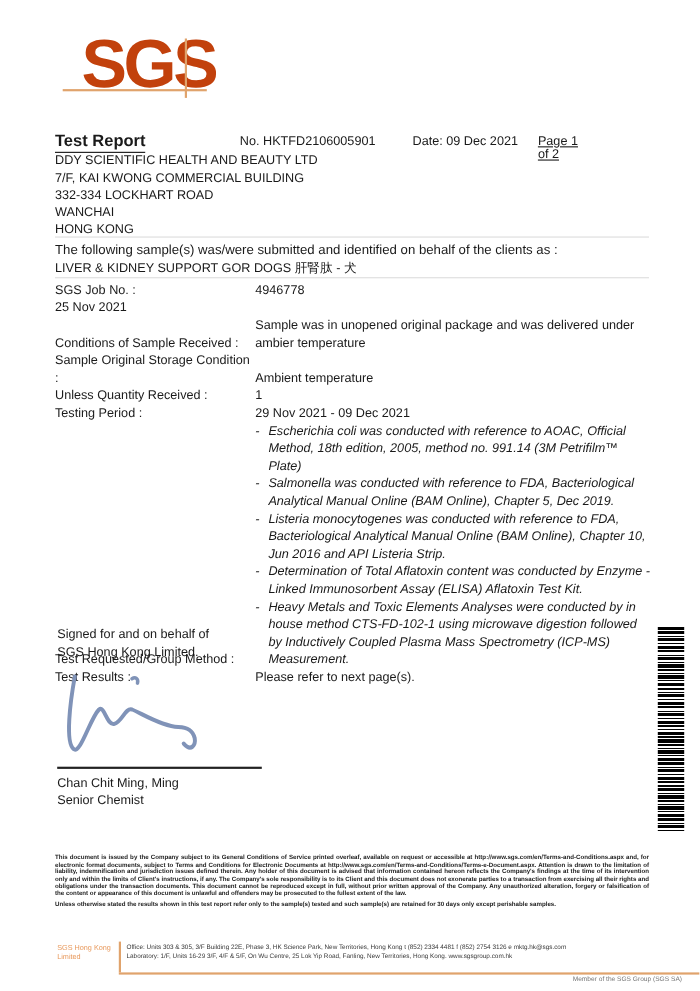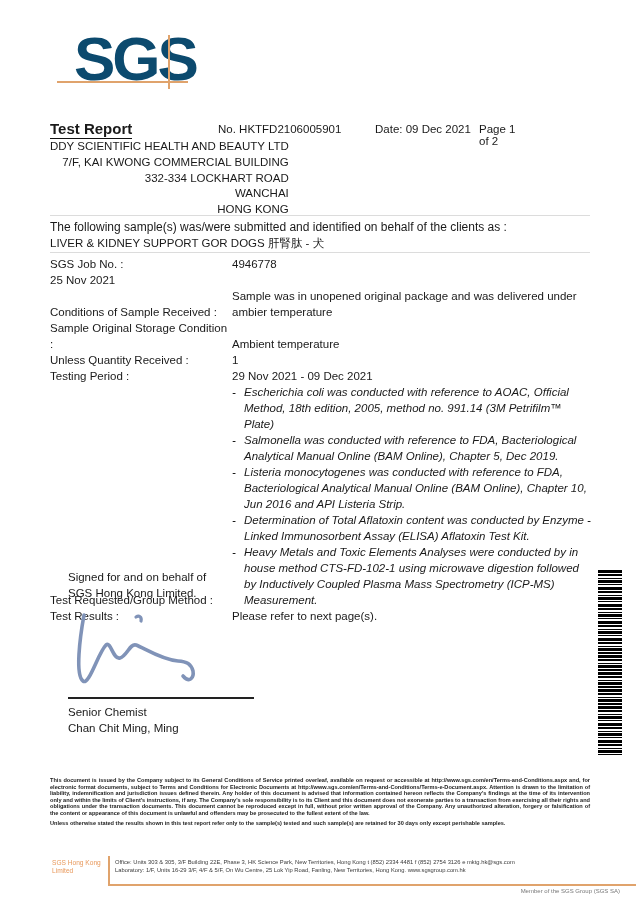--- a/index.html
+++ b/index.html
@@ -1,52 +1,52 @@
 <!DOCTYPE html>
 <html><head>
 <meta charset="utf-8">
 <style>
   * { margin:0; padding:0; box-sizing:border-box; }
   body { background:#ffffff; font-family:"Liberation Sans", sans-serif; color:#1a1a1a; }
   .page { position:relative; width:636px; height:901px; background:#ffffff; overflow:hidden; }
 
   
   .logo-text { position:absolute; left:74px; top:28px; font-size:62px; line-height:1;
-               font-weight:bold; color:#0c4a6e; letter-spacing:-3px; }
+               font-weight:bold; color:#c2410c; letter-spacing:-3px; }
   .logo-hline { position:absolute; left:57px; top:81px; width:131px; height:2px; background:#e0a36c; }
   .logo-vline { position:absolute; left:168px; top:35px; width:2px; height:54px; background:#e0a36c; }
 
   
   .title-row { position:absolute; left:0; top:120px; width:528px; height:18px; font-size:11.5px; }
   .report-title { position:absolute; left:50px; top:0; font-size:15px; font-weight:bold;
                   border-bottom:1.5px solid #111; padding-bottom:1px; }
   .report-no  { position:absolute; left:218px; top:3px; }
   .report-date{ position:absolute; left:375px; top:3px; }
-  .report-page{ position:absolute; left:479px; top:3px; }
+  .report-page{ position:absolute; left:489px; top:3px;text-decoration:underline; }
 
   
-  .client { position:absolute; left:50px; top:139px; font-size:11.5px; line-height:15.8px;text-align:right; }
+  .client { position:absolute; left:50px; top:139px; font-size:11.5px; line-height:15.8px; }
 
   .hairline { position:absolute; left:50px; width:540px; height:1px; background:#dcdcdc; }
   .hl1 { top:215px; } .hl2 { top:252px; }
 
   .intro  { position:absolute; left:50px; top:220px; font-size:12px; }
   .sample-name { position:absolute; left:50px; top:236px; font-size:11.5px; }
 
   
   .fields { position:absolute; left:50px; top:256px; width:542px; font-size:11.5px; line-height:16px; }
   .frow { display:flex; align-items:flex-end; }
   .flabel { width:182px; flex:0 0 182px; padding-right:4px; }
   .fvalue { flex:1; max-width:364px; }
   .bullet { display:flex;font-style:italic; }
   .bullet::before { content:"-"; flex:0 0 12px; }
   .bullet span { flex:1; }
 
   
-  .sig-block { position:absolute; left:52px; top:570px; font-size:11.5px; line-height:15.5px;margin-left:16px; }
+  .sig-block { position:absolute; left:52px; top:570px; font-size:11.5px; line-height:15.5px; }
   .sig-svg { display:block; margin:6px 0 0 2px; }
   .sig-rule { width:186px; height:2px; background:#222; margin:2px 0 6px 0; }
 
   
   .barcode { position:absolute; left:598px; top:570px; width:24px; height:186px;
     background:repeating-linear-gradient(to bottom,
       #000 0 3px, #fff 3px 4px, #000 4px 6px, #fff 6px 8px, #050505 8px 9px,
       #fff 9px 10px, #000 10px 13px, #fff 13px 14.5px, #000 14.5px 15.5px, #fff 15.5px 17px); }
 
   
@@ -146,22 +146,22 @@
   </div>
 
   <div class="sig-block">
     <div>Signed for and on behalf of</div>
     <div>SGS Hong Kong Limited.</div>
     <svg class="sig-svg" width="150" height="88" viewBox="0 0 150 88">
       <path d="M14,8 C10,30 5,68 13,74 C19,79 28,46 36,38 C41,34 43,53 50,51 C57,49 60,36 66,38 C74,41 92,53 108,54 C117,54.5 121,57 123,64 C124,70 120,77 113,69" fill="none" stroke="#8093b8" stroke-width="3.6" stroke-linecap="round"></path>
       <path d="M66,10 C69,8 72,10 71,14" fill="none" stroke="#8093b8" stroke-width="3.2" stroke-linecap="round"></path>
     </svg>
     <div class="sig-rule"></div>
+    <div>Chan Chit Ming, Ming</div>
     <div>Senior Chemist</div>
-    <div>Chan Chit Ming, Ming</div>
   </div>
 
   <div class="barcode"></div>
 
   <div class="legal">This document is issued by the Company subject to its General Conditions of Service printed overleaf, available on request or accessible at http://www.sgs.com/en/Terms-and-Conditions.aspx and, for electronic format documents, subject to Terms and Conditions for Electronic Documents at http://www.sgs.com/en/Terms-and-Conditions/Terms-e-Document.aspx. Attention is drawn to the limitation of liability, indemnification and jurisdiction issues defined therein. Any holder of this document is advised that information contained hereon reflects the Company's findings at the time of its intervention only and within the limits of Client's instructions, if any. The Company's sole responsibility is to its Client and this document does not exonerate parties to a transaction from exercising all their rights and obligations under the transaction documents. This document cannot be reproduced except in full, without prior written approval of the Company. Any unauthorized alteration, forgery or falsification of the content or appearance of this document is unlawful and offenders may be prosecuted to the fullest extent of the law.</div>
   <div class="legal-note">Unless otherwise stated the results shown in this test report refer only to the sample(s) tested and such sample(s) are retained for 30 days only except perishable samples.</div>
 
   <div class="footer-company">SGS Hong Kong Limited</div>
   <div class="footer-vline"></div>
   <div class="footer-address">

